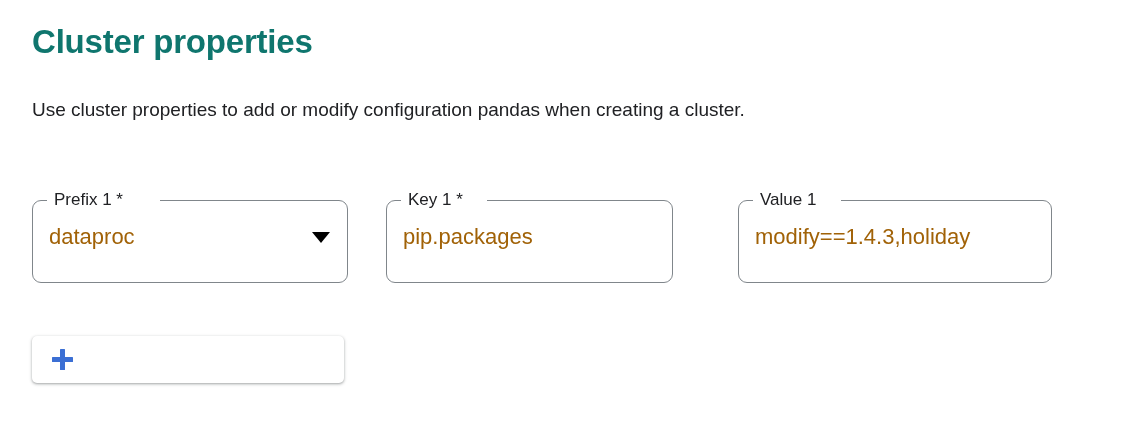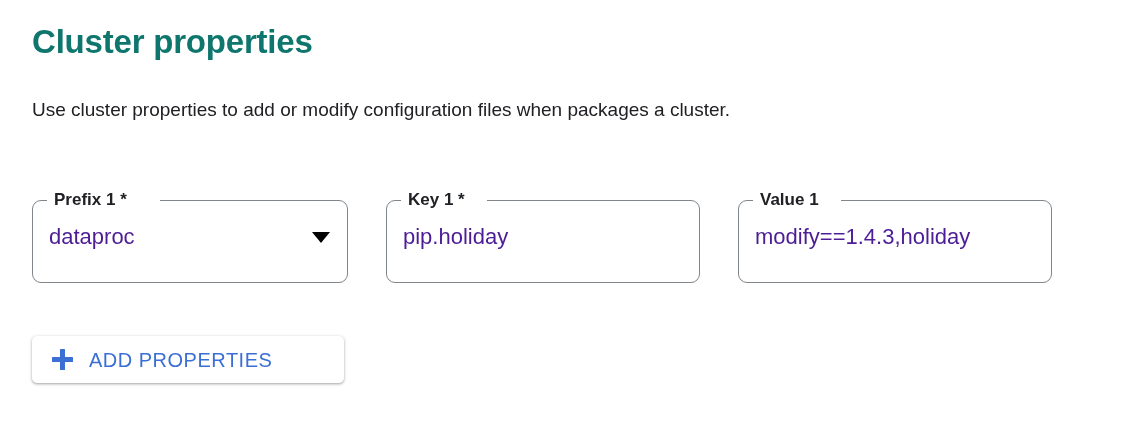--- a/index.html
+++ b/index.html
@@ -52,21 +52,21 @@
     height: 84px;
   }
 
   .field {
     position: absolute;
     top: 0;
     height: 83px;
     box-sizing: border-box;
   }
   .field-prefix { left: 32px;  width: 316px; }
-  .field-key    { left: 386px; width: 314px; }
+  .field-key    { left: 386px; width: 287px; }
   .field-value  { left: 738px; width: 314px; padding-left: 44px; }
 
   
   .outline {
     position: absolute;
     inset: 0;
     pointer-events: none;
   }
   .outline-body {
     position: absolute;
@@ -84,42 +84,42 @@
     top: -2px;
     height: 4px;
     background: #ffffff;
   }
 
   .field-label {
     position: absolute;
     top: -11px;
     font-size: 17px;
     line-height: 22px;
-    font-weight: 700;
+    font-weight: 400;
     color: #202124;
     background: transparent;
     white-space: nowrap;
     z-index: 2;
   }
 
   .field-control {
     position: absolute;
     left: 17px;
     right: 14px;
     top: 20px;
     height: 34px;
     display: flex;
     align-items: center;
     overflow: hidden;
   }
   .field-text {
     font-size: 22px;
     line-height: 30px;
     font-weight: 400;
-    color: #4c1d95;
+    color: #a16207;
     white-space: nowrap;
     overflow: hidden;
     flex: 1 1 auto;
   }
 
   .dropdown-arrow {
     flex: 0 0 auto;
     margin-left: 10px;
     margin-right: 4px;
     width: 0;
@@ -177,21 +177,21 @@
     white-space: nowrap;
   }
 </style>
 </head>
 <body>
 
 <div class="page">
 
   <div class="page-title">Cluster properties</div>
 
-  <div class="page-description">Use cluster properties to add or modify configuration files when packages a cluster.</div>
+  <div class="page-description">Use cluster properties to add or modify configuration pandas when creating a cluster.</div>
 
   <div class="fields-row">
 
     <div class="field field-prefix">
       <div class="outline">
         <div class="outline-body"></div>
         <div class="outline-notch" style="left:15px; width:113px;"></div>
       </div>
       <div class="field-label" style="left:22px;">Prefix 1 *</div>
       <div class="field-control">
@@ -200,35 +200,34 @@
       </div>
     </div>
 
     <div class="field field-key">
       <div class="outline">
         <div class="outline-body"></div>
         <div class="outline-notch" style="left:15px; width:86px;"></div>
       </div>
       <div class="field-label" style="left:22px;">Key 1 *</div>
       <div class="field-control">
-        <span class="field-text">pip.holiday</span>
+        <span class="field-text">pip.packages</span>
       </div>
     </div>
 
     <div class="field field-value">
       <div class="outline">
         <div class="outline-body"></div>
         <div class="outline-notch" style="left:15px; width:88px;"></div>
       </div>
       <div class="field-label" style="left:22px;">Value 1</div>
       <div class="field-control">
         <span class="field-text">modify==1.4.3,holiday</span>
       </div>
     </div>
 
   </div>
 
   <button class="add-button">
     <span class="plus-icon"></span>
-    <span class="add-button-label">ADD PROPERTIES</span>
   </button>
 
 </div>
 
 </body></html>

